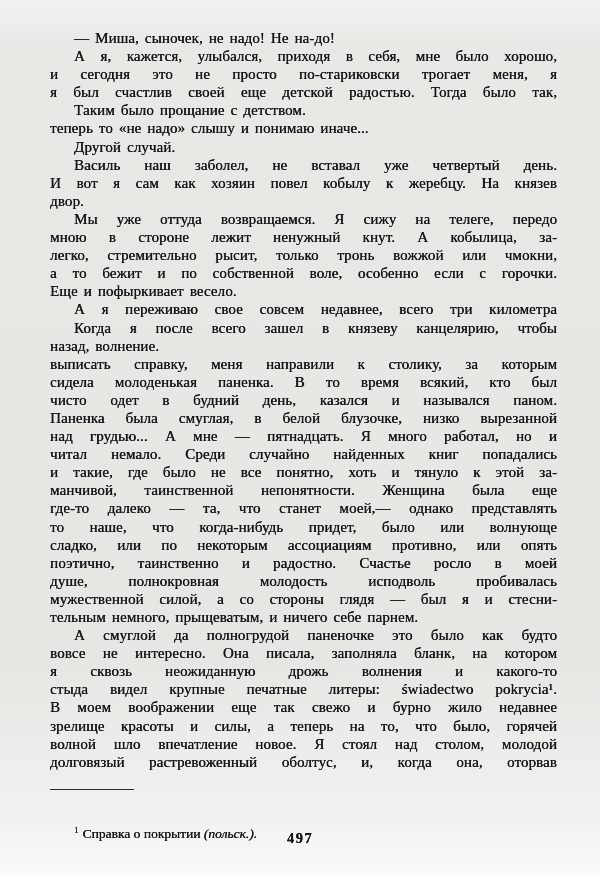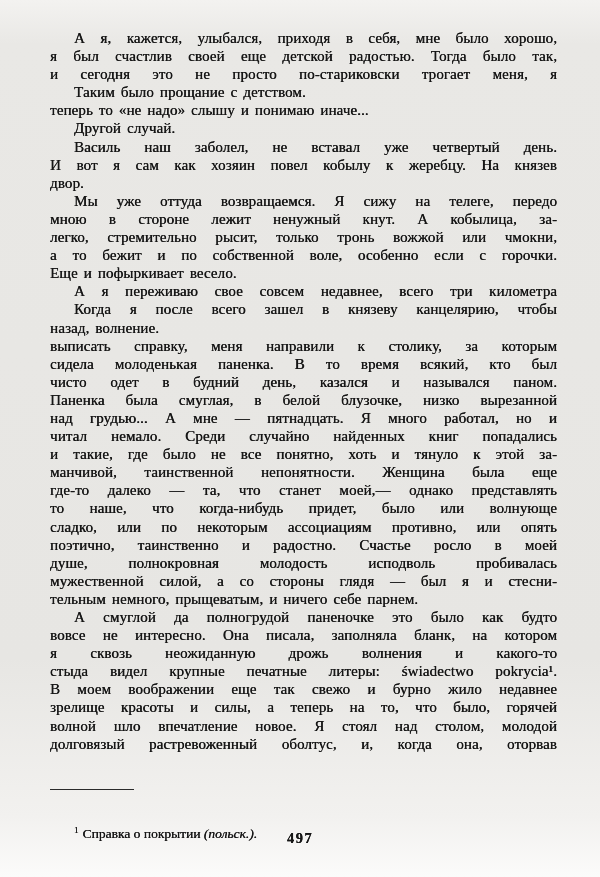--- a/index.html
+++ b/index.html
@@ -50,23 +50,24 @@
     text-align:center;
     font-size:14.5px;font-weight:700;letter-spacing:1.5px;
     text-shadow:0.2px 0 0 currentColor;
   }
 </style>
 </head>
 <body>
 
 <div class="page">
   <div class="text-block">
+      <div class="line ind">— Миша, сыночек, не надо! Не на-до!</div>
       <div class="line just ind">А я, кажется, улыбался, приходя в себя, мне было хорошо,</div>
+      <div class="line just">и сегодня это не просто по-стариковски трогает меня, я</div>
       <div class="line just">я был счастлив своей еще детской радостью. Тогда было так,</div>
-      <div class="line just">и сегодня это не просто по-стариковски трогает меня, я</div>
       <div class="line ind">Таким было прощание с детством.</div>
       <div class="line">теперь то «не надо» слышу и понимаю иначе...</div>
       <div class="line ind">Другой случай.</div>
       <div class="line just ind">Василь наш заболел, не вставал уже четвертый день.</div>
       <div class="line just">И вот я сам как хозяин повел кобылу к жеребцу. На князев</div>
       <div class="line">двор.</div>
       <div class="line just ind">Мы уже оттуда возвращаемся. Я сижу на телеге, передо</div>
       <div class="line just">мною в стороне лежит ненужный кнут. А кобылица, за-</div>
       <div class="line just">легко, стремительно рысит, только тронь вожжой или чмокни,</div>
       <div class="line just">а то бежит и по собственной воле, особенно если с горочки.</div>

